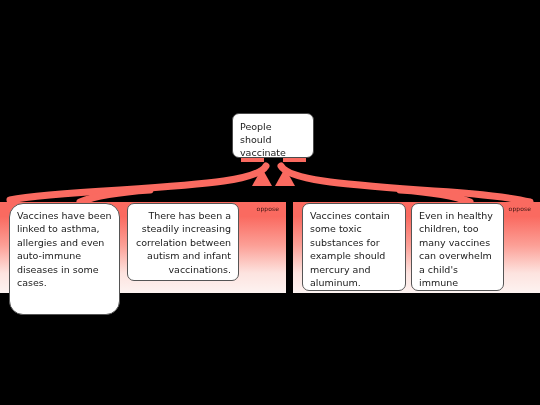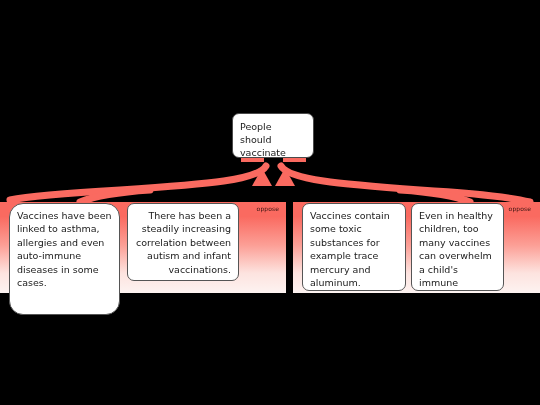--- a/index.html
+++ b/index.html
@@ -139,20 +139,20 @@
 
   <div class="reason-box" id="reason-l2">
     <span>There has been a steadily increasing correlation between autism and infant vaccinations.</span>
   </div>
 
   <div class="group-panel" id="group-right">
     <span class="group-label">oppose</span>
   </div>
 
   <div class="reason-box" id="reason-r1">
-    <span>Vaccines contain some toxic substances for example trace mercury and aluminum.</span>
+    <span>Vaccines contain some toxic substances for example should mercury and aluminum.</span>
   </div>
 
   <div class="reason-box" id="reason-r2">
     <span>Even in healthy children, too many vaccines can overwhelm a child's immune system.</span>
   </div>
 
 </div>
 
 </body></html>

